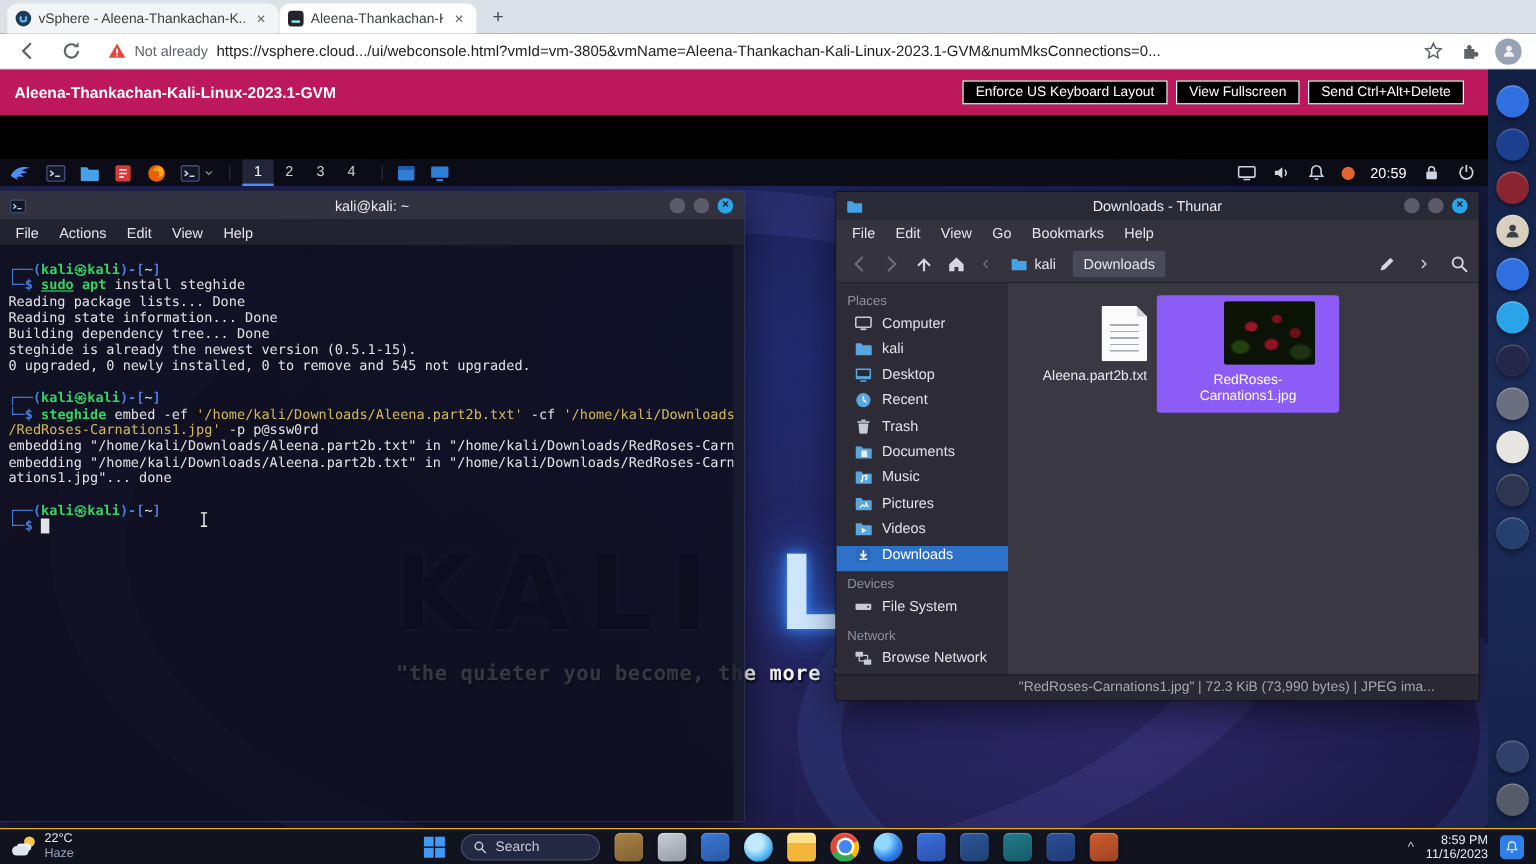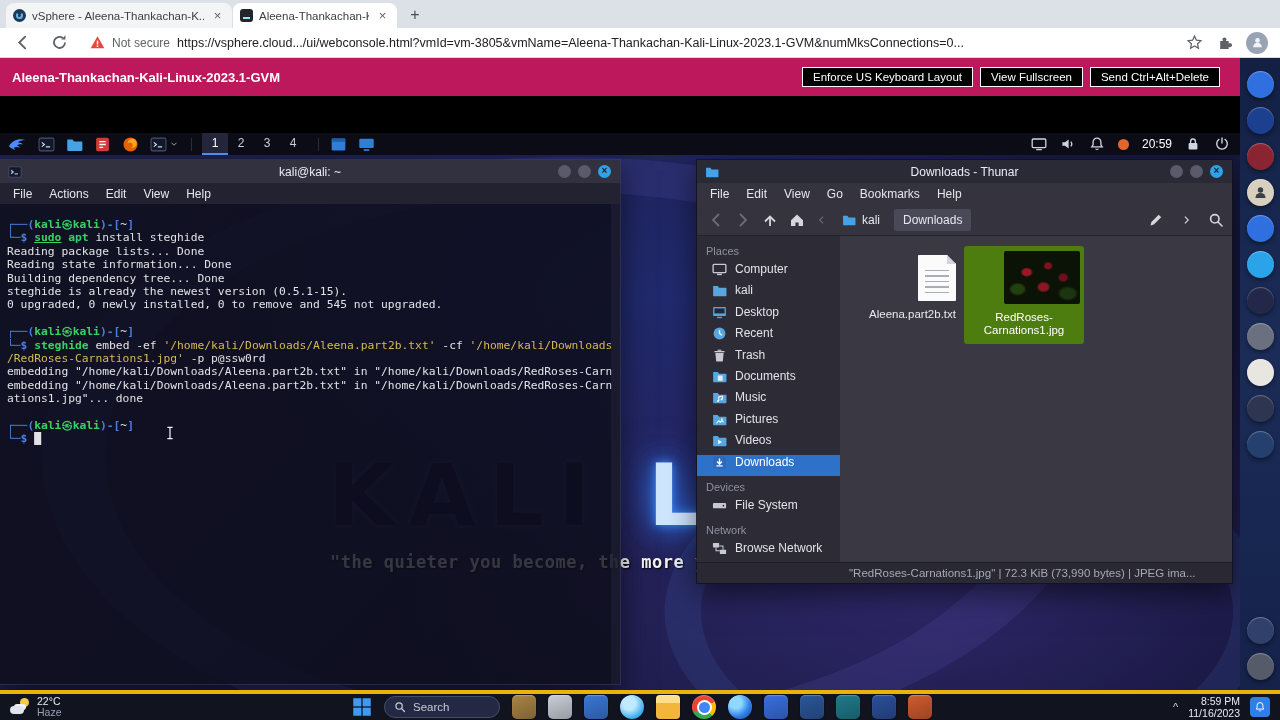--- a/index.html
+++ b/index.html
@@ -126,21 +126,21 @@
   .ftools-right{margin-left:auto;display:flex;align-items:center;gap:5px;margin-right:8px}
   #fcontent{flex:1;display:flex;min-height:0}
   #fsidebar{width:143px;background:#2d2c36;padding-top:4px;box-sizing:border-box;overflow:hidden;flex:none}
   .shead{height:22px;display:flex;align-items:center;padding-left:9px;font-size:11px;font-weight:normal;color:#8f90a0}
   .srow{height:21.4px;display:flex;align-items:flex-start;padding-left:15px;font-size:12px;color:#e2e2ea;gap:8px}
   .srow .ic{width:15px;height:15px;flex:none;color:#58a6dd}
   .srow .ic.gray{color:#c6cad4}
   .srow.sel{background:#2d71c8;color:#fff}
   #fview{flex:1;background:#3a3943;display:flex;align-items:flex-start;padding:10px 0 0 12px;gap:6px}
   .fitem{width:104px;display:flex;flex-direction:column;align-items:flex-end}
-  .fitem.selected{background:#4d7c0f;border-radius:3px;padding:5px 4px 7px;width:112px;margin-left:2px}
+  .fitem.selected{background:#8b5cf6;border-radius:3px;padding:5px 20px 7px;width:112px;margin-left:2px}
   .txticon{width:38px;height:46px;background:#fbfbfc;border-radius:2px;position:relative;margin-top:9px;
     box-shadow:0 0 0 1px #c3c7ce;clip-path:polygon(0 0,calc(100% - 9px) 0,100% 9px,100% 100%,0 100%)}
   .txticon::after{content:"";position:absolute;top:0;right:0;width:9px;height:9px;background:#d2d6dc;
     clip-path:polygon(0 0,100% 100%,0 100%)}
   .txtlines{position:absolute;left:7px;right:7px;top:15px;height:23px;
     background:repeating-linear-gradient(to bottom,#a8adb6 0 1.4px,transparent 1.4px 5.5px)}
   .flabel{margin-top:7px;font-size:11.5px;color:#e8e8ee;text-align:center;line-height:13px;word-break:break-word}
   .fitem.selected .flabel{color:#fff}
   .imgthumb{width:76px;height:53px;border-radius:2px;background-color:#0b1206;
     background-image:
@@ -158,21 +158,21 @@
     background:linear-gradient(180deg,#132044 0%,#1b2c58 45%,#15224a 100%);
     display:flex;flex-direction:column;align-items:center;padding:13px 0 10px;box-sizing:border-box;gap:9px}
   .dicon{width:27px;height:27px;border-radius:50%;flex:none;position:relative;
     box-shadow:0 2px 4px rgba(0,0,0,.45),inset 0 1px 1px rgba(255,255,255,.3);
     display:flex;align-items:center;justify-content:center}
   .dicon.push{margin-top:auto}
   .dicon .ic{width:15px;height:15px;color:#3a3f4a}
 
   
   #taskbar{position:absolute;left:0;top:690px;width:1280px;height:30px;background:#11131f;
-    border-top:4px solid #eab308;display:flex;align-items:center;box-sizing:border-box;z-index:10}
+    border-top:1px solid #eab308;display:flex;align-items:center;box-sizing:border-box;z-index:10}
   #weather{display:flex;align-items:center;gap:7px;margin-left:10px}
   #wicon{width:20px;height:20px;position:relative;flex:none}
   #wicon::before{content:"";position:absolute;right:1px;top:1px;width:9px;height:9px;border-radius:50%;background:#f5c84b}
   #wicon::after{content:"";position:absolute;left:0;bottom:3px;width:14px;height:8px;border-radius:5px;
     background:#dfe5ee;box-shadow:3px -3px 0 -1px #eef2f8}
   #wtext{display:flex;flex-direction:column;font-size:10.5px;line-height:11.5px;color:#e8eaf2}
   #wcond{color:#9aa0b5}
   #centergroup{position:absolute;left:352px;top:0;height:100%;display:flex;align-items:center;gap:12px}
   #winlogo{width:20px;height:20px;color:#3f9af5;flex:none}
   #winlogo svg{width:100%;height:100%}
@@ -229,21 +229,21 @@
           <path d="M13.6 1.2v3.9H9.7z" fill="currentColor"></path>
         </svg>
       </span>
     <span id="warn" class="nico">
         <svg viewBox="0 0 16 16" xmlns="http://www.w3.org/2000/svg">
           <path d="M8 1.4 15.3 14H.7z" fill="#e8453c"></path>
           <rect x="7.2" y="6" width="1.6" height="4.2" fill="#fff"></rect>
           <rect x="7.2" y="11.2" width="1.6" height="1.6" fill="#fff"></rect>
         </svg>
       </span>
-    <span id="notsecure">Not secure</span>
+    <span id="notsecure">Not already</span>
     <span id="url">https://vsphere.cloud.../ui/webconsole.html?vmId=vm-3805&amp;vmName=Aleena-Thankachan-Kali-Linux-2023.1-GVM&amp;numMksConnections=0...</span>
     <span id="star" class="nico">
         <svg viewBox="0 0 16 16" xmlns="http://www.w3.org/2000/svg">
           <path d="M8 2l1.8 3.8 4.2.5-3.1 2.9.8 4.2L8 11.3l-3.7 2.1.8-4.2L2 6.3l4.2-.5z" fill="none" stroke="currentColor" stroke-width="1.2"></path>
         </svg>
       </span>
     <span id="puzzle" class="nico">
         <svg viewBox="0 0 16 16" xmlns="http://www.w3.org/2000/svg">
           <path d="M3 6.5h2.6a1.9 1.9 0 1 1 2.8 0H11v2.6a1.9 1.9 0 1 1 0 2.8V14H3z" fill="currentColor"></path>
         </svg>

